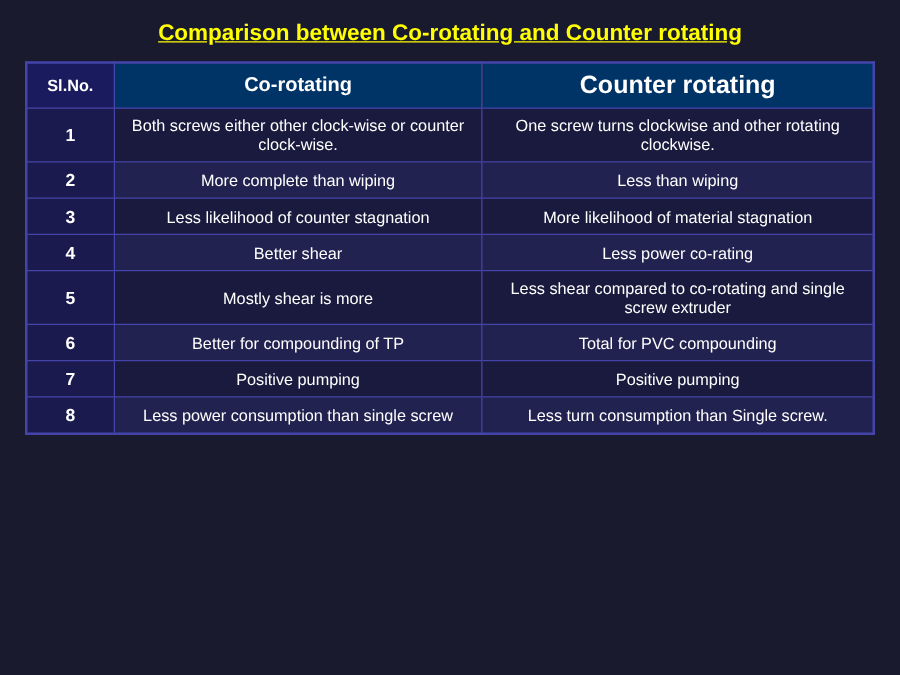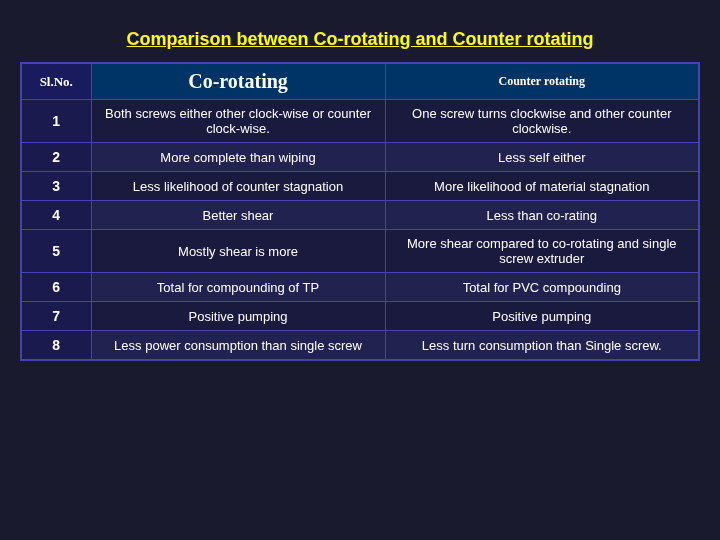--- a/index.html
+++ b/index.html
@@ -13,51 +13,49 @@
       align-items: center;
       padding: 16px 20px;
     }
     .page-title {
       color: #ffff00;
       font-size: 18px;
       font-weight: bold;
       text-decoration: underline;
       margin-bottom: 12px;
       text-align: center;
-      margin-top: 13px;
     }
     table {
       width: 100%;
       border-collapse: collapse;
       border: 2px solid #4444aa;
     }
     th, td {
       border: 1px solid #4444aa;
       padding: 6px 10px;
       text-align: center;
       font-size: 13px;
       color: #ffffff;
     }
     thead tr {
       background: #b91c1c;
-      font-family: Liberation Serif, serif;
     }
     thead th:first-child {
       width: 70px;
       background: #1a1a5e;
     }
     thead th.co-rotating {
       background: #003366;
-      font-size: 20px;
+      font-size: 16px;
       font-weight: bold;
       color: #ffffff;
     }
     thead th.counter-rotating {
       background: #003366;
-      font-size: 12px;
+      font-size: 20px;
       font-weight: bold;
       color: #ffffff;
     }
     tbody tr:nth-child(odd) {
       background: #1a1a3e;
     }
     tbody tr:nth-child(even) {
       background: #222250;
     }
     tbody td:first-child {
@@ -76,45 +74,45 @@
     <tr>
       <th>Sl.No.</th>
       <th class="co-rotating">Co-rotating</th>
       <th class="counter-rotating">Counter rotating</th>
     </tr>
   </thead>
   <tbody id="table-body">
   <tr>
         <td>1</td>
         <td>Both screws either other clock-wise or counter clock-wise.</td>
-        <td>One screw turns clockwise and other counter clockwise.</td>
+        <td>One screw turns clockwise and other rotating clockwise.</td>
       </tr>
       <tr>
         <td>2</td>
         <td>More complete than wiping</td>
-        <td>Less self either</td>
+        <td>Less than wiping</td>
       </tr>
       <tr>
         <td>3</td>
         <td>Less likelihood of counter stagnation</td>
         <td>More likelihood of material stagnation</td>
       </tr>
       <tr>
         <td>4</td>
         <td>Better shear</td>
-        <td>Less than co-rating</td>
+        <td>Less power co-rating</td>
       </tr>
       <tr>
         <td>5</td>
         <td>Mostly shear is more</td>
-        <td>More shear compared to co-rotating and single screw extruder</td>
+        <td>Less shear compared to co-rotating and single screw extruder</td>
       </tr>
       <tr>
         <td>6</td>
-        <td>Total for compounding of TP</td>
+        <td>Better for compounding of TP</td>
         <td>Total for PVC compounding</td>
       </tr>
       <tr>
         <td>7</td>
         <td>Positive pumping</td>
         <td>Positive pumping</td>
       </tr>
       <tr>
         <td>8</td>
         <td>Less power consumption than single screw</td>

